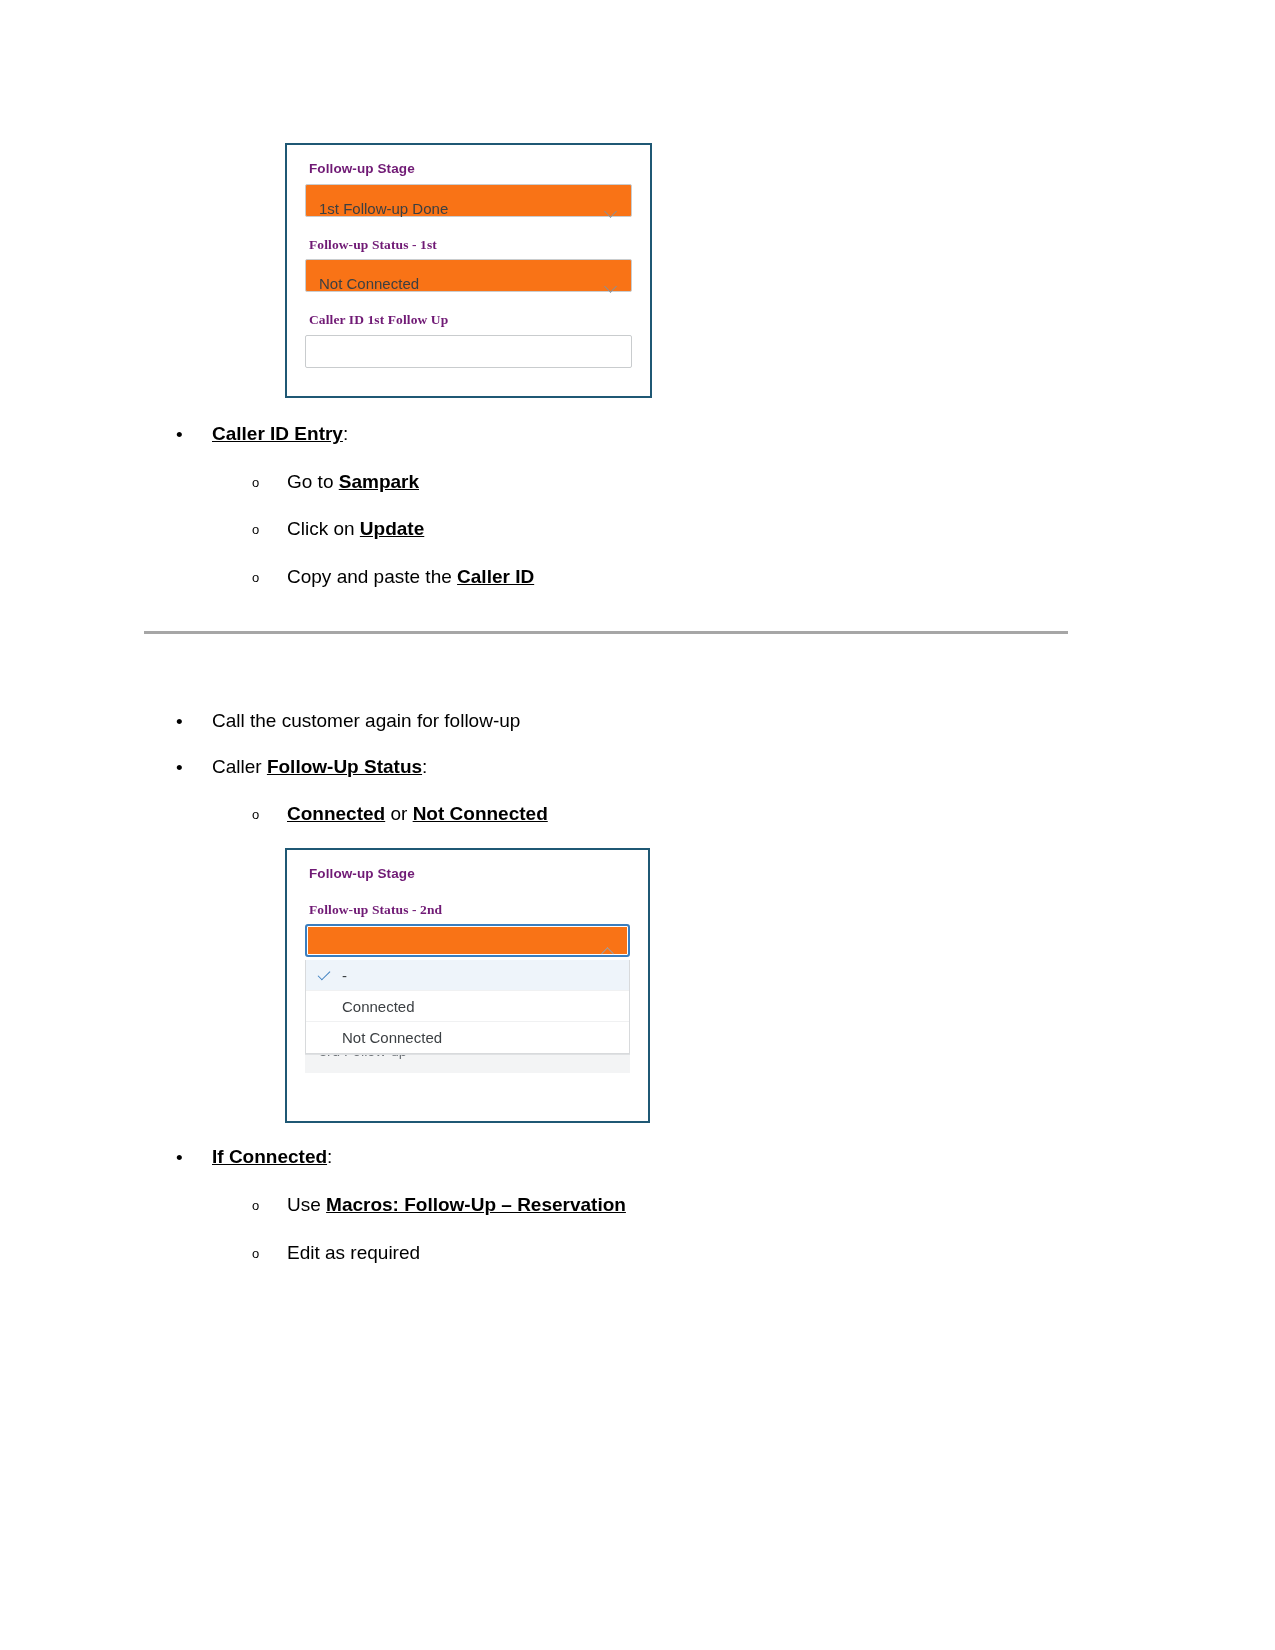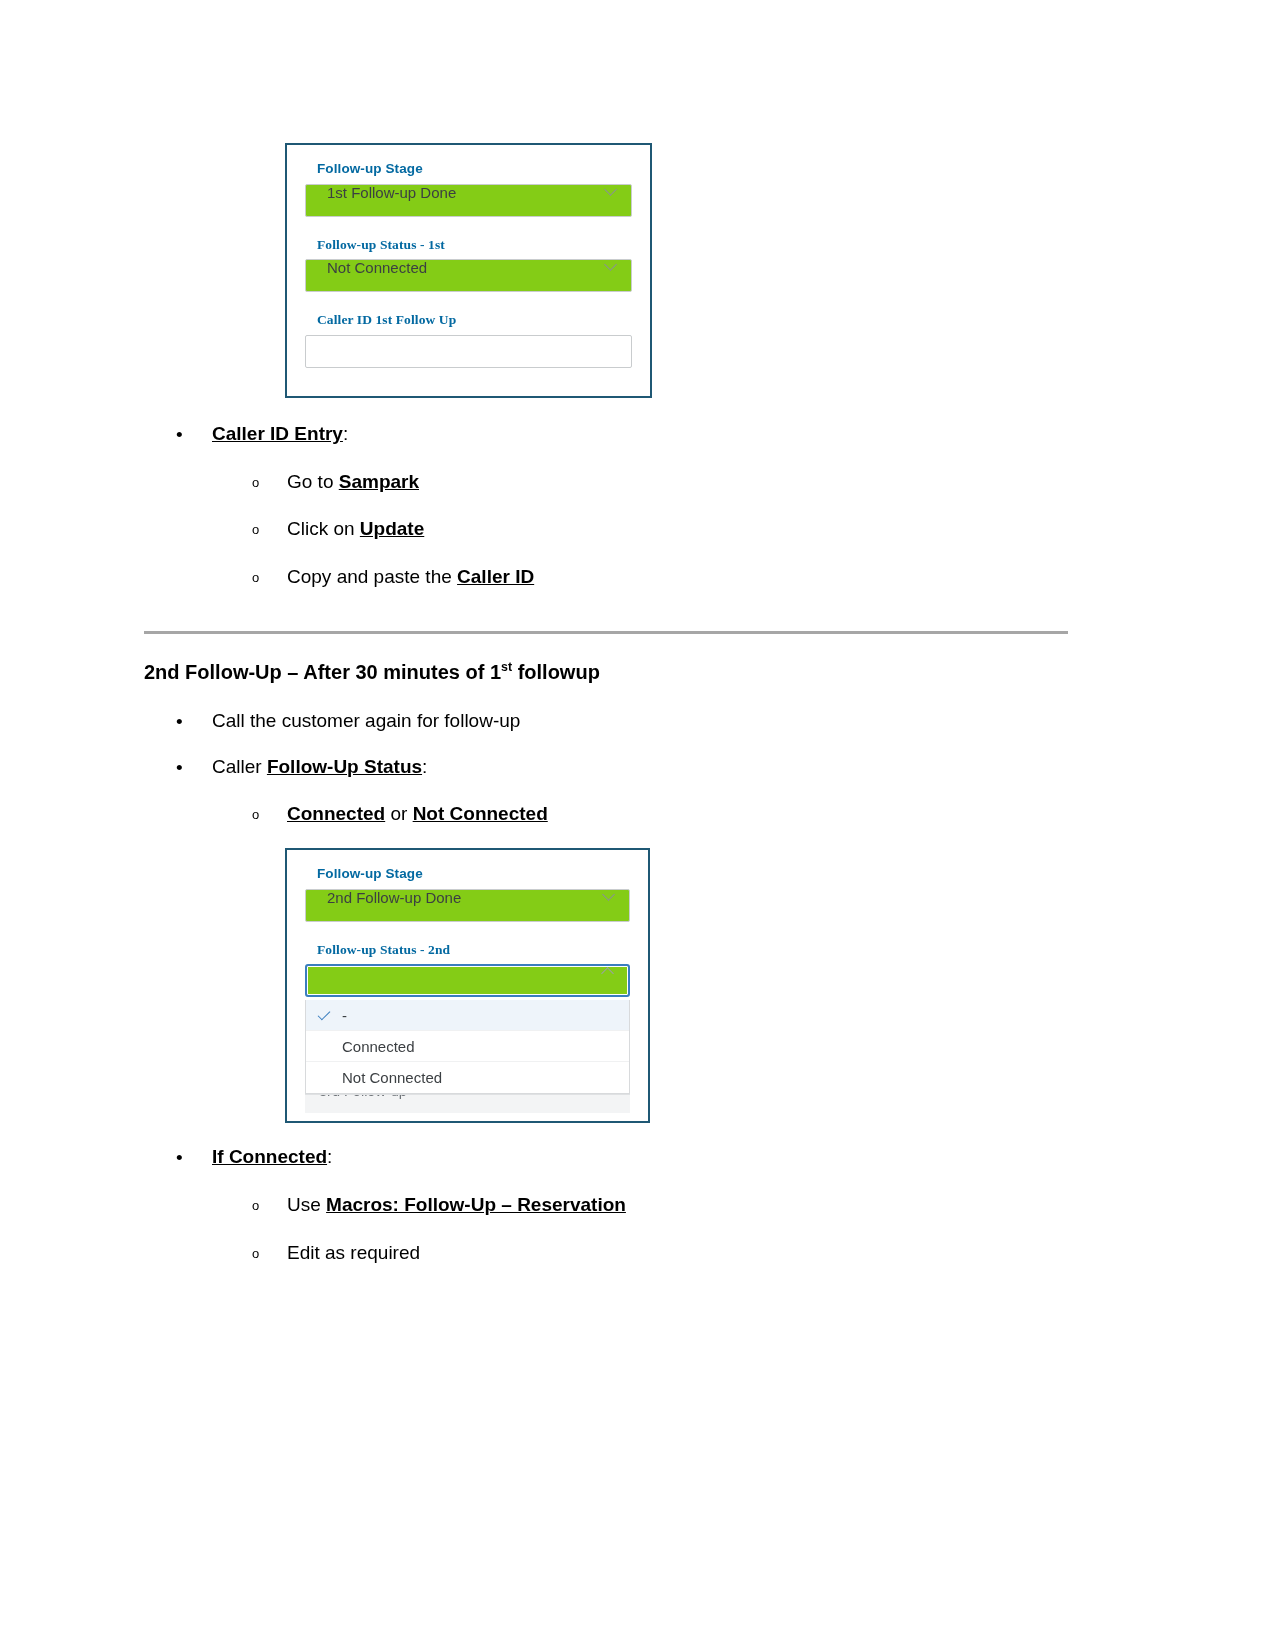--- a/index.html
+++ b/index.html
@@ -31,36 +31,36 @@
     box-sizing: border-box;
     overflow: hidden;
   }
   .fig-inner {
     padding: 16px 18px 14px 18px;
     box-sizing: border-box;
   }
   .field-label {
     font-family: "Liberation Sans", sans-serif;
     font-size: 13.5px;
-    color: #0369a1;
+    color: #701a75;
     font-weight: 600;
     letter-spacing: 0.1px;
-    margin: 0 0 7px 12px;
+    margin: 0 0 7px 4px;
     line-height: 1.15;
   }
   .field-label.spaced { margin-top: 20px; font-family: Liberation Serif, serif; }
   .combo {
     height: 33px;
     border: 1px solid #c9ccce;
     border-radius: 2px;
-    background: #84cc16;
+    background: #f97316;
     display: flex;
-    align-items: flex-start;
+    align-items: flex-end;
     justify-content: space-between;
-    padding: 0 10px 0 21px;
+    padding: 0 10px 0 13px;
     box-sizing: border-box;
     font-size: 15px;
     color: #3b3f42;
   }
   .combo.focused {
     border: 2px solid #3a7ebf;
     border-radius: 3px;
     box-shadow: 0 0 0 1px #ffffff inset;
   }
   .combo .val { line-height: 1; white-space: nowrap; }
@@ -230,47 +230,40 @@
     <span>Click on </span><span class="b">Update</span>
   </div>
 
   <div class="bullet-l2" style="left:287px; top:566px;">
     <span class="circ">o</span>
     <span>Copy and paste the </span><span class="b">Caller ID</span>
   </div>
 
   <div class="hr" style="left:144px; top:631px; width:924px;"></div>
 
-  <div class="heading" style="left:144px; top:660px;">
-    <span>2nd Follow-Up – After 30 minutes of 1</span><sup>st</sup><span> followup</span>
-  </div>
 
   <div class="bullet-l1" style="left:212px; top:710px; font-weight:normal;">
     <span class="dot">•</span>
     <span>Call the customer again for follow-up</span>
   </div>
 
   <div class="bullet-l1" style="left:212px; top:756px;">
     <span class="dot">•</span>
     <span>Caller </span><span class="b">Follow-Up Status</span><span>:</span>
   </div>
 
   <div class="bullet-l2" style="left:287px; top:803px;">
     <span class="circ">o</span>
     <span class="b">Connected</span><span> or </span><span class="b">Not Connected</span>
   </div>
 
   <div class="figure" style="left:285px; top:848px; width:365px; height:275px;">
     <div class="fig-inner" style="padding-bottom:0;">
 
       <div class="field-label">Follow-up Stage</div>
-      <div class="combo">
-        <span class="val">2nd Follow-up Done</span>
-        <span class="chev"></span>
-      </div>
 
       <div class="field-label spaced">Follow-up Status - 2nd</div>
       <div class="combo focused">
         <span class="val"></span>
         <span class="chev up"></span>
       </div>
 
       <div class="dd-list">
         <div class="dd-item selected">
           <span class="dd-check on"></span>

